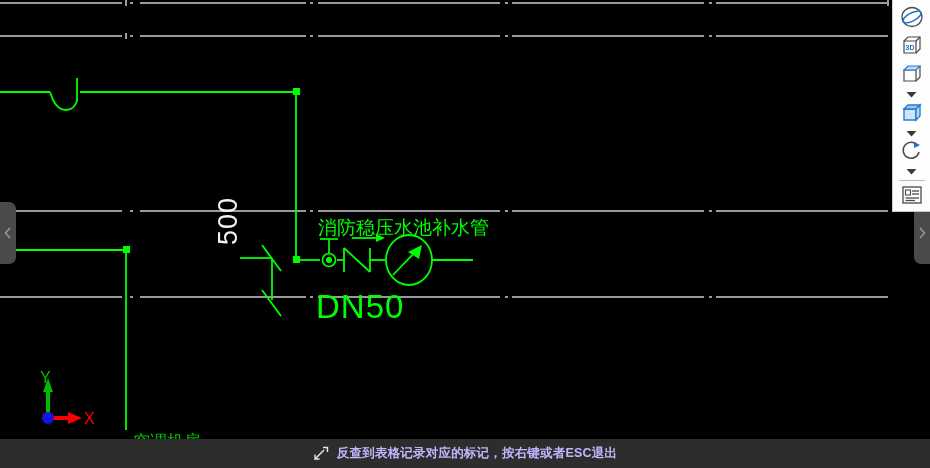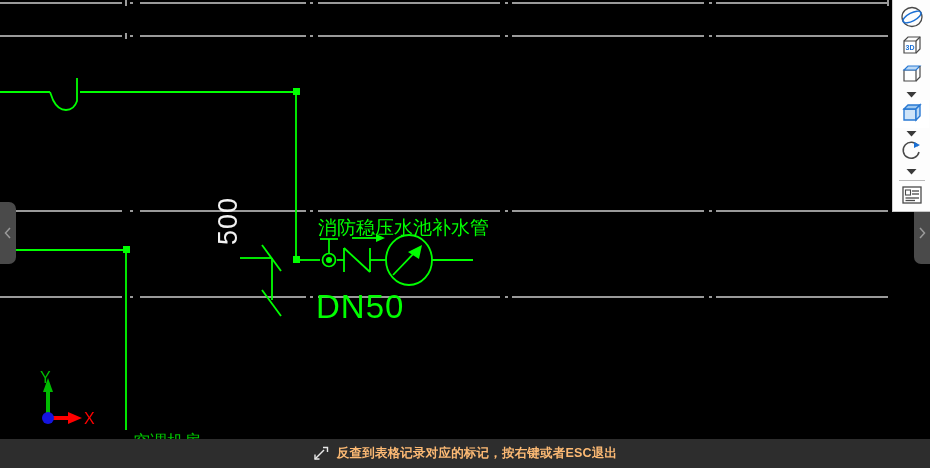--- a/index.html
+++ b/index.html
@@ -35,21 +35,21 @@
   #side-tab-right{right:0;border-radius:7px 0 0 7px;}
   .side-tab svg{display:block;}
 
   
   #status-bar{
     position:absolute;left:0;bottom:0;width:930px;height:29px;
     background:#2d2d2d;display:flex;align-items:center;justify-content:center;
     z-index:40;
   }
   #status-inner{display:flex;align-items:center;gap:6px;}
-  #status-text{color:#fdba74;font-size:12.5px;font-weight:bold;letter-spacing:.2px;
+  #status-text{color:#c4b5fd;font-size:12.5px;font-weight:bold;letter-spacing:.2px;
                white-space:nowrap;}
   #status-cursor-icon{width:18px;height:16px;display:block;}
 </style>
 </head>
 <body>
 
 <div id="app">
 
   <div id="canvas">
     <svg width="930" height="468" viewBox="0 0 930 468" xmlns="http://www.w3.org/2000/svg">

